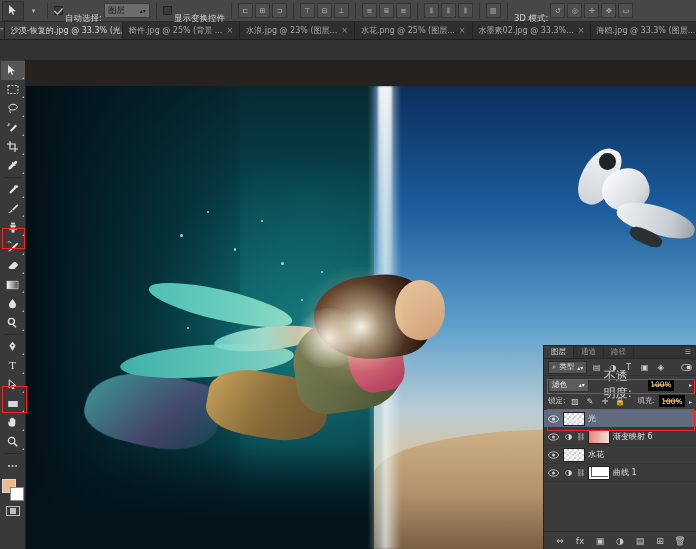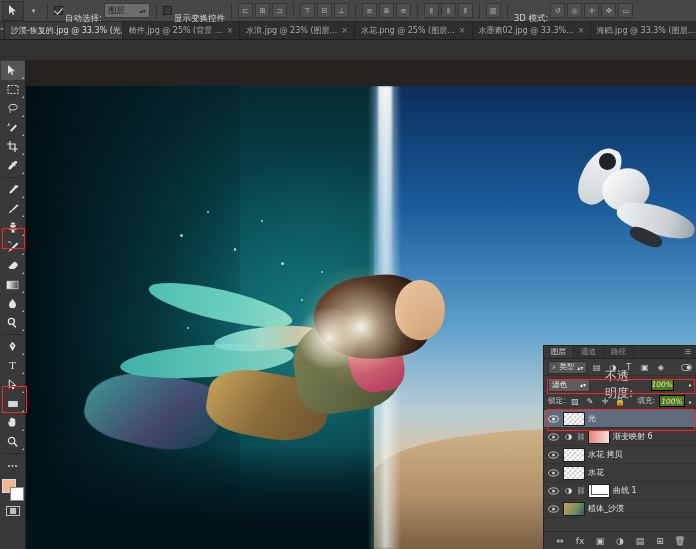--- a/index.html
+++ b/index.html
@@ -248,22 +248,22 @@
   .ficon { width:13px;height:13px;display:flex;align-items:center;justify-content:center;color:#cfcfcf;font-size:8px;}
   .toggle-eye { margin-left:auto; width:12px;height:12px;display:flex;align-items:center;justify-content:center;}
 
   .moderow { height:17px; display:flex; align-items:center; gap:15px; padding:0 4px; }
   .mode-sel {
     width:66px; height:14px; background:#5c5c5c; border:1px solid #333;
     display:flex; align-items:center; justify-content:space-between; padding:0 3px;
     font-size:7.5px; color:#eee;
   }
   .num-field {
-    width:26px; height:12px; background:#4d7c0f; border:1px solid #000000;
-    font-size:7.5px; color:#e4e4e4; display:flex; align-items:center; justify-content:center;font-style:italic;
+    width:26px; height:12px; background:#a16207; border:5px solid #000000;
+    font-size:7.5px; color:#e4e4e4; display:flex; align-items:center; justify-content:center;
   }
   .lockrow { height:17px; display:flex; align-items:center; gap:4px; padding:0 4px; border-bottom:1px solid #303030;}
   .lockicon { width:11px;height:11px;display:flex;align-items:center;justify-content:center;color:#d2d2d2;font-size:8px;}
 
   .layerlist { position:absolute; top:64px; left:0; right:0; bottom:18px; overflow:hidden; }
   .layer {
     height:18px; display:flex; align-items:center; gap:3px; padding:0 3px;
     border-bottom:1px solid #343434;
   }
   .layer.selected { background:#5e6c7d; }
@@ -645,30 +645,20 @@
               <circle cx="5.5" cy="4" r="1.5" fill="#c8c8c8"></circle>
             </svg>
         </div>
         <div class="fxdot">◑</div>
         <div class="linkdot">⛓</div>
         <div class="thumb grad2"></div>
         <div class="layer-name">渐变映射 6</div>
       </div>
 
 
-      <div class="layer">
-        <div class="eye">
-          <svg width="11" height="8" viewBox="0 0 11 8">
-              <ellipse cx="5.5" cy="4" rx="5" ry="3.2" fill="none" stroke="#c8c8c8" stroke-width=".9"></ellipse>
-              <circle cx="5.5" cy="4" r="1.5" fill="#c8c8c8"></circle>
-            </svg>
-        </div>
-        <div class="thumb"></div>
-        <div class="layer-name">水花 拷贝</div>
-      </div>
 
       <div class="layer">
         <div class="eye">
           <svg width="11" height="8" viewBox="0 0 11 8">
               <ellipse cx="5.5" cy="4" rx="5" ry="3.2" fill="none" stroke="#c8c8c8" stroke-width=".9"></ellipse>
               <circle cx="5.5" cy="4" r="1.5" fill="#c8c8c8"></circle>
             </svg>
         </div>
         <div class="thumb"></div>
         <div class="layer-name">水花</div>
@@ -680,30 +670,20 @@
               <ellipse cx="5.5" cy="4" rx="5" ry="3.2" fill="none" stroke="#c8c8c8" stroke-width=".9"></ellipse>
               <circle cx="5.5" cy="4" r="1.5" fill="#c8c8c8"></circle>
             </svg>
         </div>
         <div class="fxdot">◑</div>
         <div class="linkdot">⛓</div>
         <div class="thumb curve"></div>
         <div class="layer-name">曲线 1</div>
       </div>
 
-      <div class="layer">
-        <div class="eye">
-          <svg width="11" height="8" viewBox="0 0 11 8">
-              <ellipse cx="5.5" cy="4" rx="5" ry="3.2" fill="none" stroke="#c8c8c8" stroke-width=".9"></ellipse>
-              <circle cx="5.5" cy="4" r="1.5" fill="#c8c8c8"></circle>
-            </svg>
-        </div>
-        <div class="thumb photo1"></div>
-        <div class="layer-name">植体_沙漠</div>
-      </div>
 
     </div>
 
     <div class="panel-footer">
       <div class="fbtn">⇔</div>
       <div class="fbtn">fx</div>
       <div class="fbtn">▣</div>
       <div class="fbtn">◑</div>
       <div class="fbtn">▤</div>
       <div class="fbtn">⊞</div>

